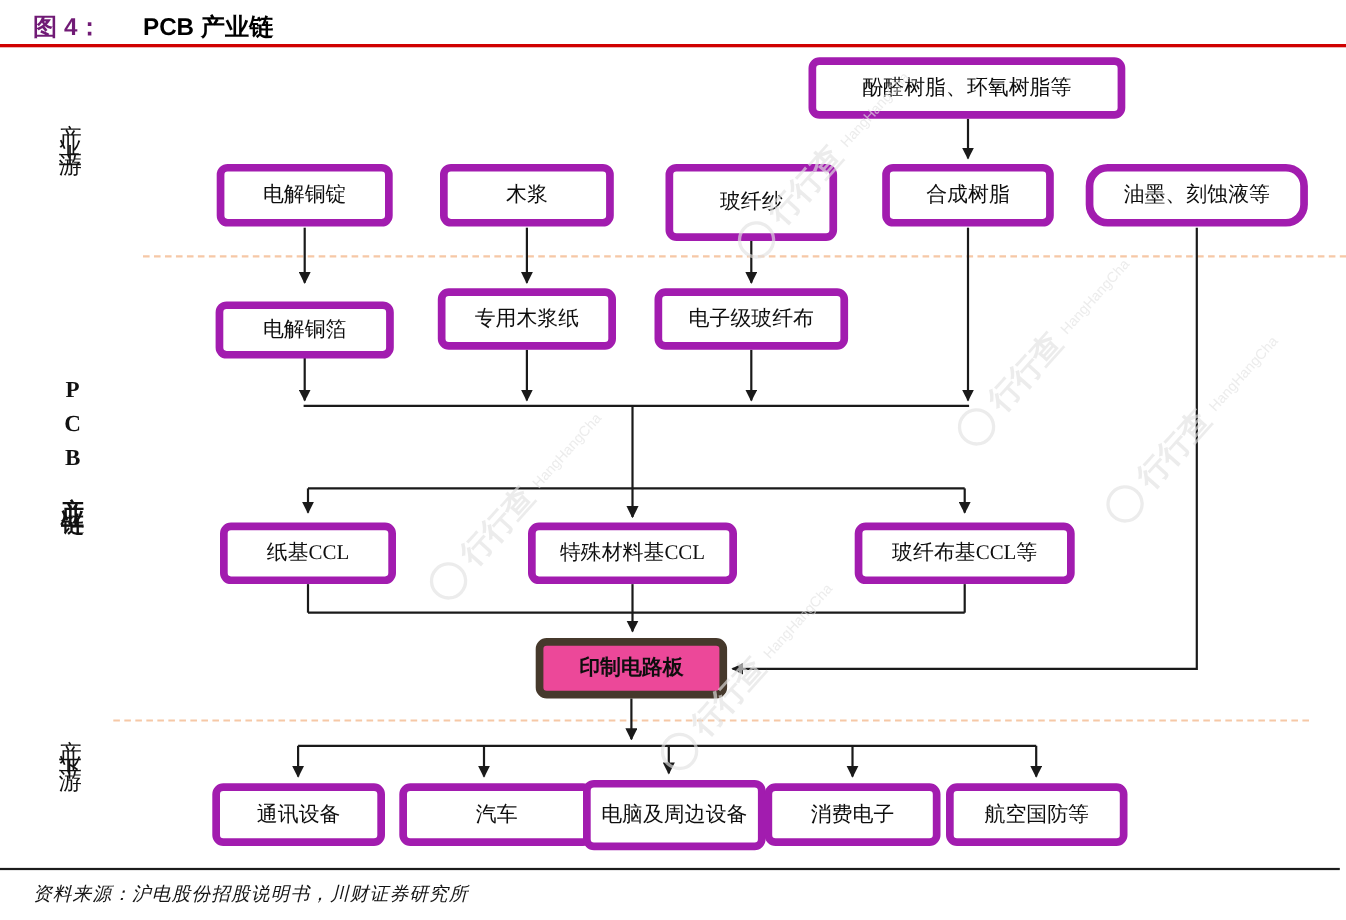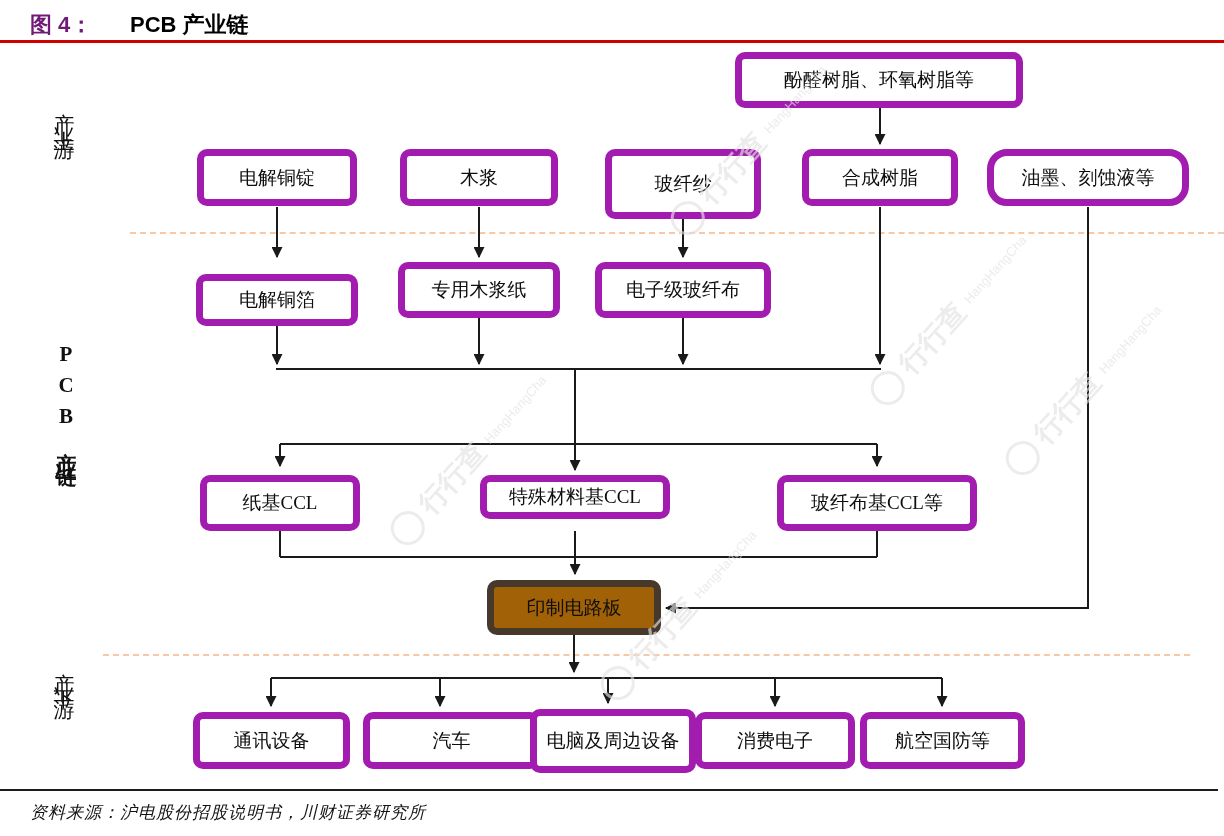--- a/index.html
+++ b/index.html
@@ -19,33 +19,33 @@
   .vlabel.chain{font-weight:bold;letter-spacing:7px;}
   
   .dash-sep{position:absolute;height:0;border-top:2px dashed #f6c8a6;z-index:1;}
   .dash-sep.one{left:130px;top:232px;width:1094px;}
   .dash-sep.two{left:103px;top:654px;width:1087px;}
   
   .node{position:absolute;box-sizing:border-box;border:7px solid #a21caf;border-radius:10px;
         background:#fff;display:flex;align-items:center;justify-content:center;text-align:center;
         font-family:"Liberation Serif",serif;font-size:19px;color:#0e0e0e;line-height:1.15;
         z-index:2;padding:2px 6px;}
-  .node.pcb{background:#a16207;border-color:#46392c;}
+  .node.pcb{background:#ec4899;border-color:#46392c;font-weight:bold;}
   
   .n-phenolic{left:735px;top:52px;width:288px;height:56px;}
   .n-copper-ingot{left:197px;top:149px;width:160px;height:57px;}
   .n-wood-pulp{left:400px;top:149px;width:158px;height:57px;}
   .n-glass-yarn{left:605px;top:149px;width:156px;height:70px;}
   .n-synthetic-resin{left:802px;top:149px;width:156px;height:57px;}
   .n-ink{left:987px;top:149px;width:202px;height:57px;border-radius:20px;}
   .n-copper-foil{left:196px;top:274px;width:162px;height:52px;}
   .n-pulp-paper{left:398px;top:262px;width:162px;height:56px;}
   .n-glass-cloth{left:595px;top:262px;width:176px;height:56px;}
   .n-paper-ccl{left:200px;top:475px;width:160px;height:56px;}
-  .n-special-ccl{left:480px;top:475px;width:190px;height:44px;}
+  .n-special-ccl{left:480px;top:475px;width:190px;height:56px;}
   .n-glass-ccl{left:777px;top:475px;width:200px;height:56px;}
   .n-pcb{left:487px;top:580px;width:174px;height:55px;}
   .n-comm{left:193px;top:712px;width:157px;height:57px;}
   .n-auto{left:363px;top:712px;width:177px;height:57px;}
   .n-computer{left:530px;top:709px;width:166px;height:64px;}
   .n-consumer{left:695px;top:712px;width:160px;height:57px;}
   .n-aero{left:860px;top:712px;width:165px;height:57px;}
   
   #wires{position:absolute;left:0;top:0;z-index:1;}
   #wires line, #wires polyline{stroke:#1a1a1a;stroke-width:2;fill:none;}

